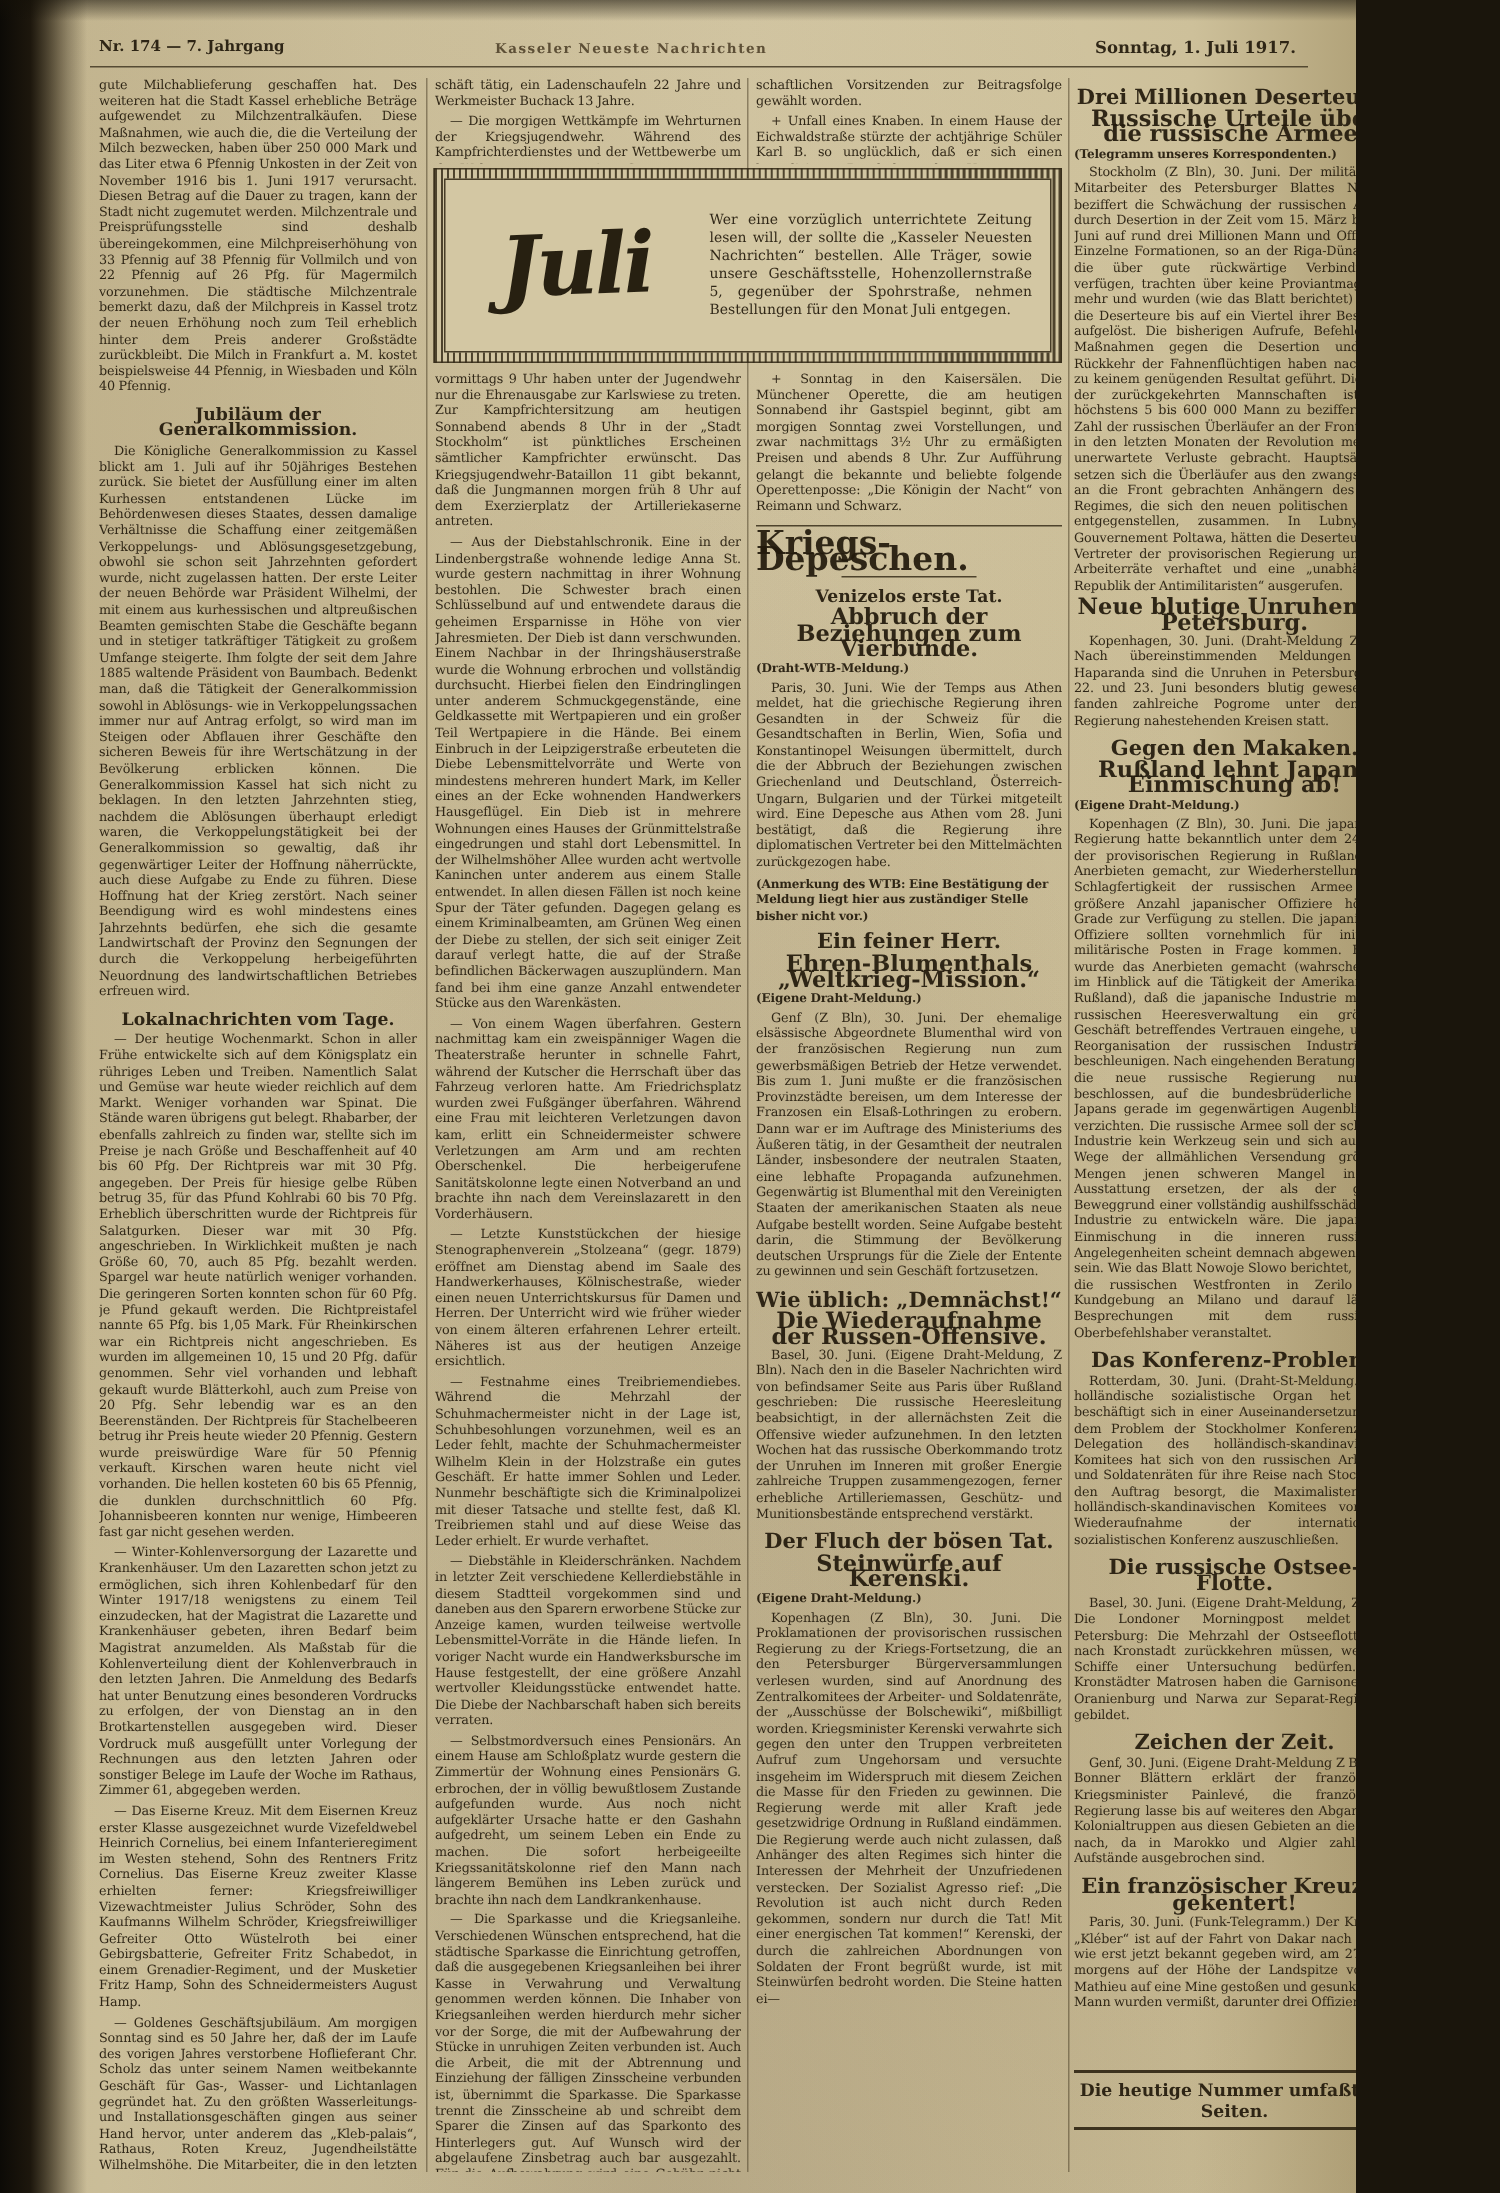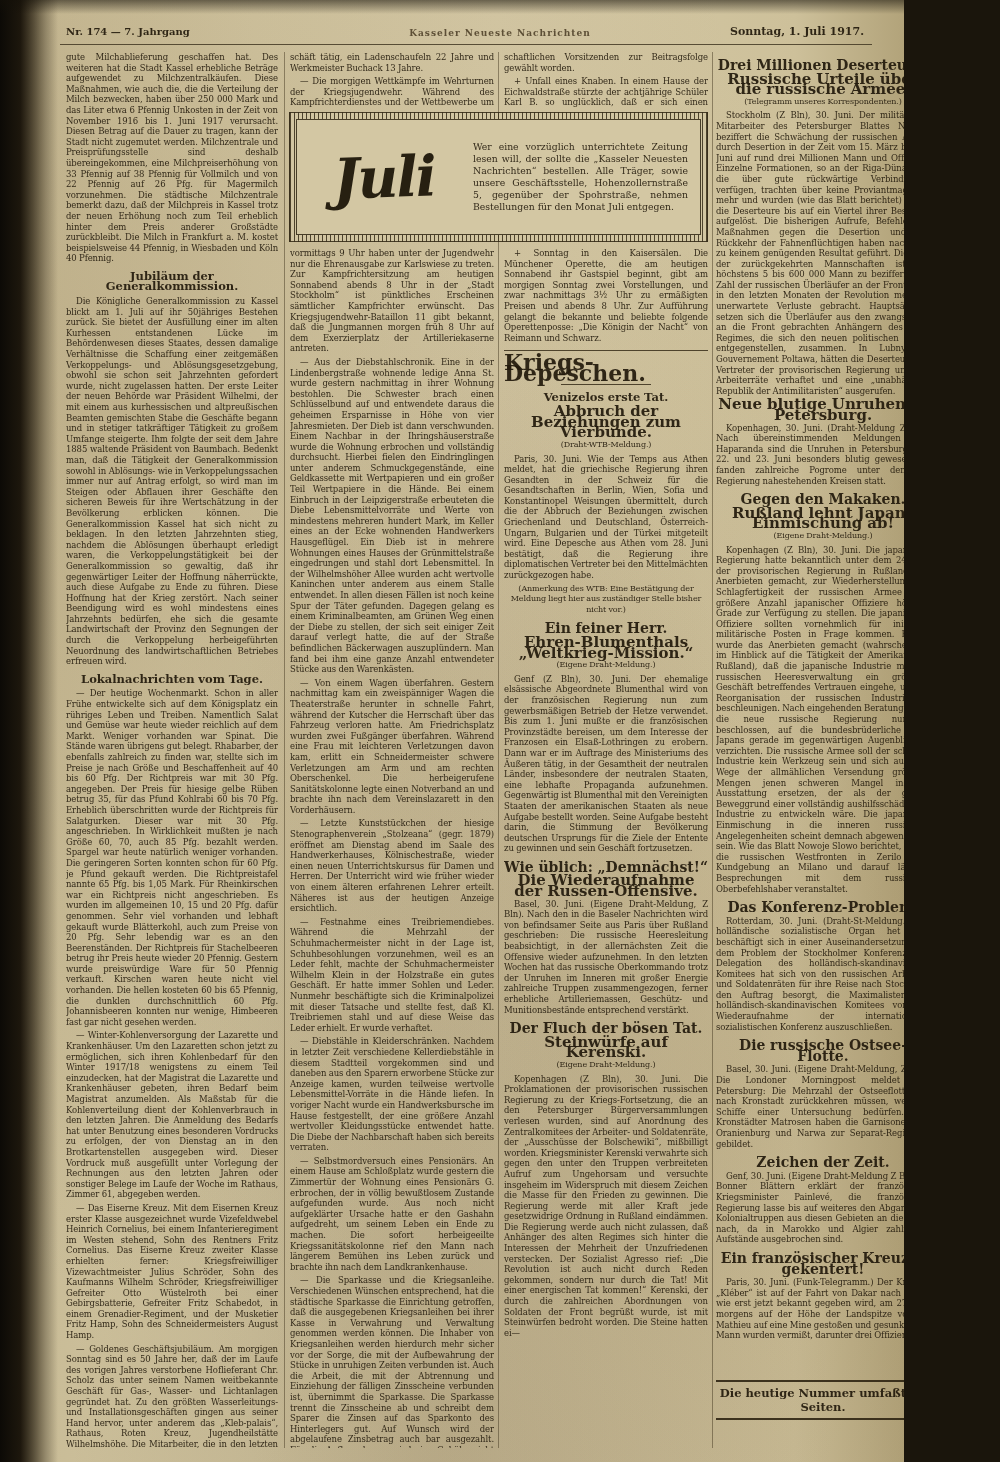--- a/index.html
+++ b/index.html
@@ -21,41 +21,41 @@
   .binding{
     position:absolute;left:0;top:0;width:58px;height:1462px;
     background:linear-gradient(90deg,#0c0a06 0,#1d170d 35%,rgba(40,32,18,.45) 70%,rgba(40,32,18,0) 100%);
   }
   .top-shadow{position:absolute;left:0;top:0;width:1000px;height:14px;
     background:linear-gradient(180deg,rgba(20,16,8,.55),rgba(20,16,8,0));}
   .scratch{position:absolute;left:938px;top:20px;width:2px;height:24px;background:rgba(45,35,18,.75);transform:rotate(28deg);}
   .scratch2{position:absolute;left:947px;top:22px;width:2px;height:20px;background:rgba(45,35,18,.6);transform:rotate(28deg);}
 
   .hdr-issue{position:absolute;left:66px;top:26px;font-size:10px;font-weight:bold;}
-  .hdr-masthead{position:absolute;left:330px;top:28px;width:340px;text-align:center;
+  .hdr-masthead{position:absolute;left:330px;top:28px;width:340px;
     font-size:9px;font-weight:bold;color:#5d4f36;filter:blur(.4px);letter-spacing:1px;}
   .hdr-date{position:absolute;right:40px;top:25px;font-size:11px;font-weight:bold;}
   .hdr-rule{position:absolute;left:60px;right:32px;top:44px;border-top:1.6px solid rgba(58,48,28,.8);}
 
   .vrule{position:absolute;top:52px;height:1396px;width:1px;background:rgba(70,58,34,.5);}
 
   .col{
     position:absolute;overflow:hidden;
     font-size:8.5px;line-height:10.6px;text-align:justify;
     letter-spacing:-.1px;word-spacing:-.2px;hyphens:auto;
   }
   .blk-p{margin:0 0 3px;text-indent:10px;}
   .blk-pc{margin:0 0 3px;}
   .blk-h1{font-size:22px;font-weight:bold;text-indent:0;
     margin:7px 0 5px;border-top:1.4px solid rgba(55,45,25,.85);padding-top:6px;letter-spacing:0;}
   .blk-h1::after{content:"";display:block;width:44%;margin:5px auto 0;border-bottom:1px solid rgba(55,45,25,.85);}
   .blk-h1b{font-size:14px;font-weight:bold;text-align:center;text-indent:0;margin:8px 0 3px;letter-spacing:0;}
   .blk-h2{font-size:11.5px;font-weight:bold;text-align:center;text-indent:0;margin:7px 0 4px;letter-spacing:0;}
   .blk-h3{font-size:15px;font-weight:bold;text-align:center;text-indent:0;margin:1px 0 2px;letter-spacing:0;}
-  .blk-note{font-size:8px;text-align:center;text-indent:0;margin:0 0 3px;}
+  .blk-note{font-size:8px;text-align:left;text-indent:0;margin:0 0 3px;font-weight:bold;}
 
   .promo{
     position:absolute;left:289px;top:112px;width:419px;height:130px;box-sizing:border-box;
     padding:6px;border:1.5px solid rgba(55,45,25,.9);
     background:repeating-linear-gradient(90deg,rgba(55,45,25,.85) 0 1.4px,rgba(210,198,162,.9) 1.4px 4px);
   }
   .promo-inner{
     width:100%;height:100%;box-sizing:border-box;background:#d3c7a3;
     border:1px solid rgba(55,45,25,.9);display:flex;align-items:center;gap:14px;padding:6px 12px;
   }

